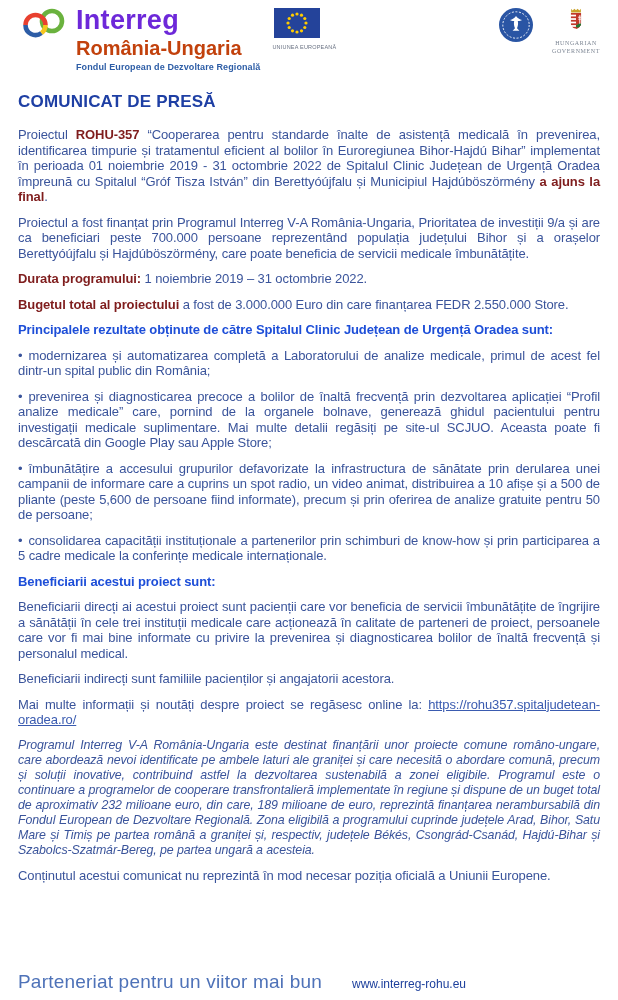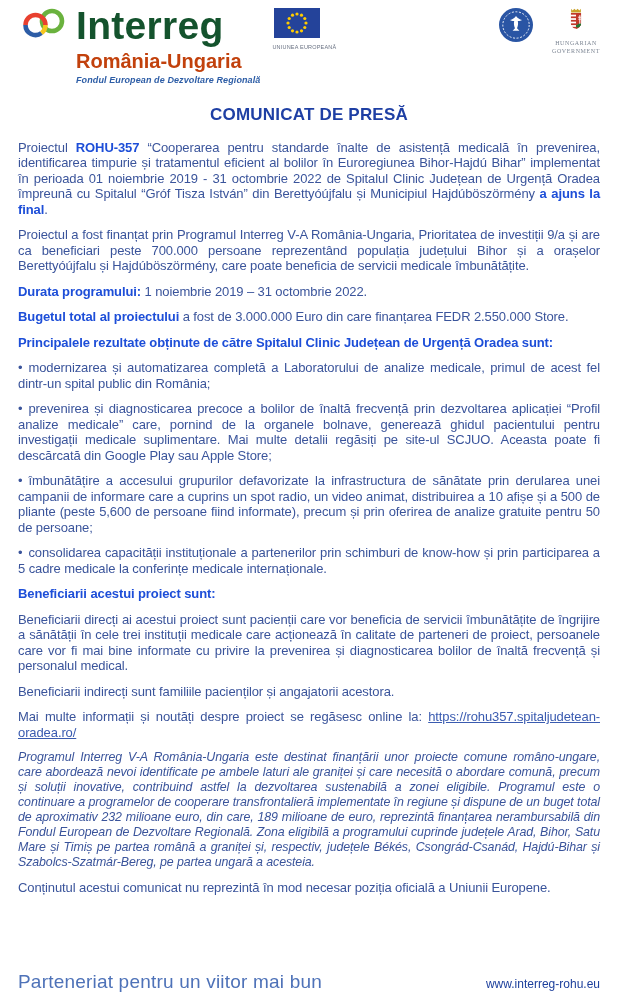--- a/index.html
+++ b/index.html
@@ -10,52 +10,52 @@
     position:relative;
     overflow:hidden;
     color:#3a549b;
   }
   .page { padding:0 18px; }
 
   
   .header { display:flex; align-items:flex-start; padding-top:6px; }
   .interreg-logo { display:flex; align-items:flex-start; }
   .interreg-text { margin-left:6px; display:flex; flex-direction:column; }
-  .brand   { font-size:39px; font-weight:bold; color:#14532d; line-height:1.05; letter-spacing:.3px; }
+  .brand   { font-size:27px; font-weight:bold; color:#6d28d9; line-height:1.05; letter-spacing:.3px; }
   .program { font-size:20px; font-weight:bold; color:#c2410c; margin-top:4px; line-height:1; }
-  .fund    { font-size:9px;  font-weight:bold; color:#2d5da6; margin-top:4px; letter-spacing:.1px;font-style:italic; }
+  .fund    { font-size:9px;  font-weight:bold; color:#2d5da6; margin-top:4px; letter-spacing:.1px; }
   .eu-col  { margin-left:12px; margin-top:2px; text-align:center; width:50px; }
   .eu-label{ font-size:5.5px; color:#6a7283; margin-top:2px; letter-spacing:.2px; white-space:nowrap; }
   .gov-group { margin-left:auto; display:flex; gap:18px; align-items:flex-start; padding-top:1px; }
   .hu-col  { text-align:center; }
   .hu-label{ font-family:"Liberation Serif", serif; font-size:6px; color:#7d8694;
              letter-spacing:.6px; line-height:1.35; margin-top:2px; }
 
   
   .title {
-    text-align:center; color:#1e3fa4; font-weight:bold;
+    color:#1e3fa4; font-weight:bold;
     font-size:17px; letter-spacing:.2px; margin-top:20px;
   }
 
   
   .content { margin-top:15px; }
   .para {
     font-size:13px; line-height:15.5px; text-align:justify;
     color:#3a549b; letter-spacing:-0.1px; margin-bottom:10px;
   }
-  .b { font-weight:bold; color:#1d4ed8; }
+  .b { font-weight:bold; color:#7f1d1d; }
   .h-bold { font-weight:bold; color:#1d4ed8; }
   .bmark { margin-right:6px; }
   .link { color:#3a5bb0; text-decoration:underline; word-break:break-word; }
   .italic { font-style:italic; font-size:12.4px; line-height:15px; }
 
   
   .footer {
     position:absolute; left:18px; right:18px; bottom:7px;
-    display:flex; justify-content:space-between; align-items:baseline;
+    display:flex; justify-content:flex-start; align-items:baseline;gap:30px;
   }
   .slogan  { font-size:19px; color:#4e72b8; letter-spacing:.2px; }
   .website { font-size:12px; color:#1c3f9c; }
 </style>
 </head>
 <body>
 
 <div class="page">
 
   <div class="header">

